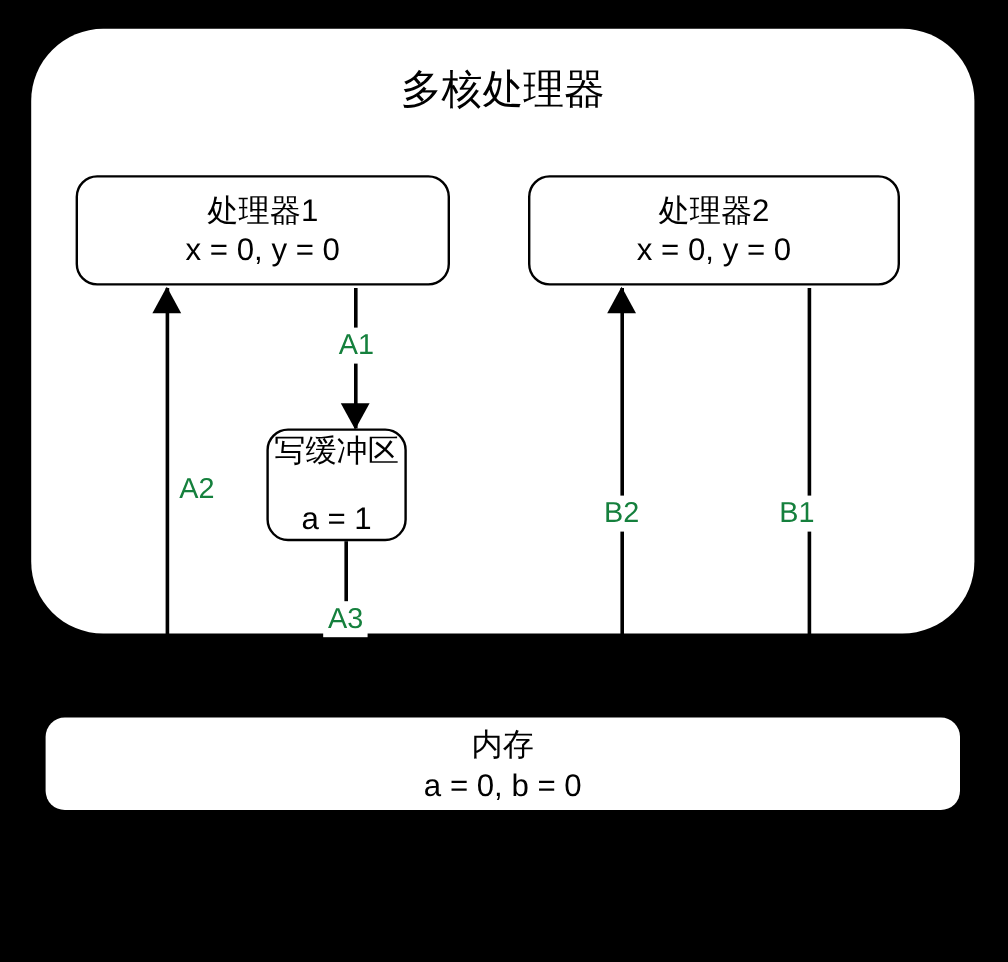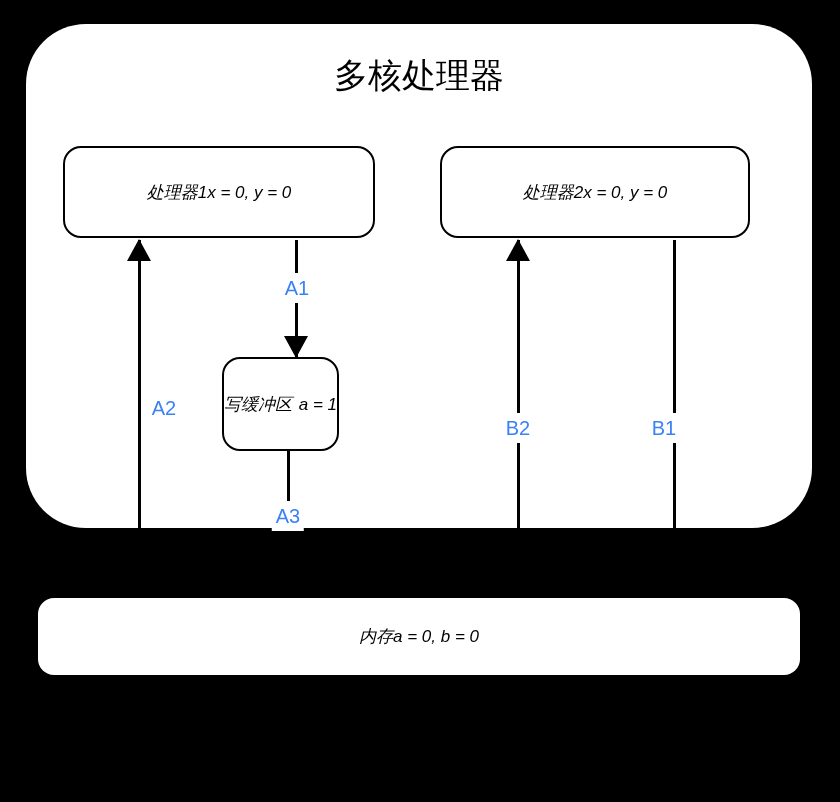--- a/index.html
+++ b/index.html
@@ -37,28 +37,27 @@
     font-weight: 400;
     color: #000000;
   }
   .box {
     position: absolute;
     background: #ffffff;
     border: 2.5px solid #000000;
     border-radius: 18px;
     box-sizing: border-box;
     display: flex;
-    flex-direction: row;
+    flex-direction: column;
     align-items: center;
     justify-content: center;
     text-align: center;
-    font-size: 17px;
+    font-size: 26px;
     line-height: 33px;
     color: #000000;
-    font-style: italic;
   }
   .box-processor1 { left: 63px;  top: 146px; width: 312px; height: 92px; }
   .box-processor2 { left: 440px; top: 146px; width: 310px; height: 92px; }
   .box-writebuffer { left: 222px; top: 357px; width: 117px; height: 94px; justify-content: space-between; }
   .box-memory {
     left: 38px; top: 598px; width: 762px; height: 77px;
     border: none;
     border-radius: 16px;
     line-height: 34px;
   }
@@ -86,22 +85,22 @@
     border-right: 12px solid transparent;
     border-top: 22px solid #000000;
   }
   .head-a2 { left: 127px; top: 239px; }
   .head-b2 { left: 506px; top: 239px; }
   .head-a1 { left: 284px; top: 336px; }
   .edge-label {
     position: absolute;
     transform: translate(-50%, -50%);
     background: #ffffff;
-    color: #3b82f6;
-    font-size: 20px;
+    color: #15803d;
+    font-size: 24px;
     line-height: 28px;
     padding: 1px 4px;
     white-space: nowrap;
   }
   .label-a1 { left: 297px; top: 288px; }
   .label-a2 { left: 140px; top: 408px; margin-left: 24px; }
   .label-a3 { left: 288px; top: 516px; }
   .label-b2 { left: 518px; top: 428px; }
   .label-b1 { left: 664px; top: 428px; }
 </style>

